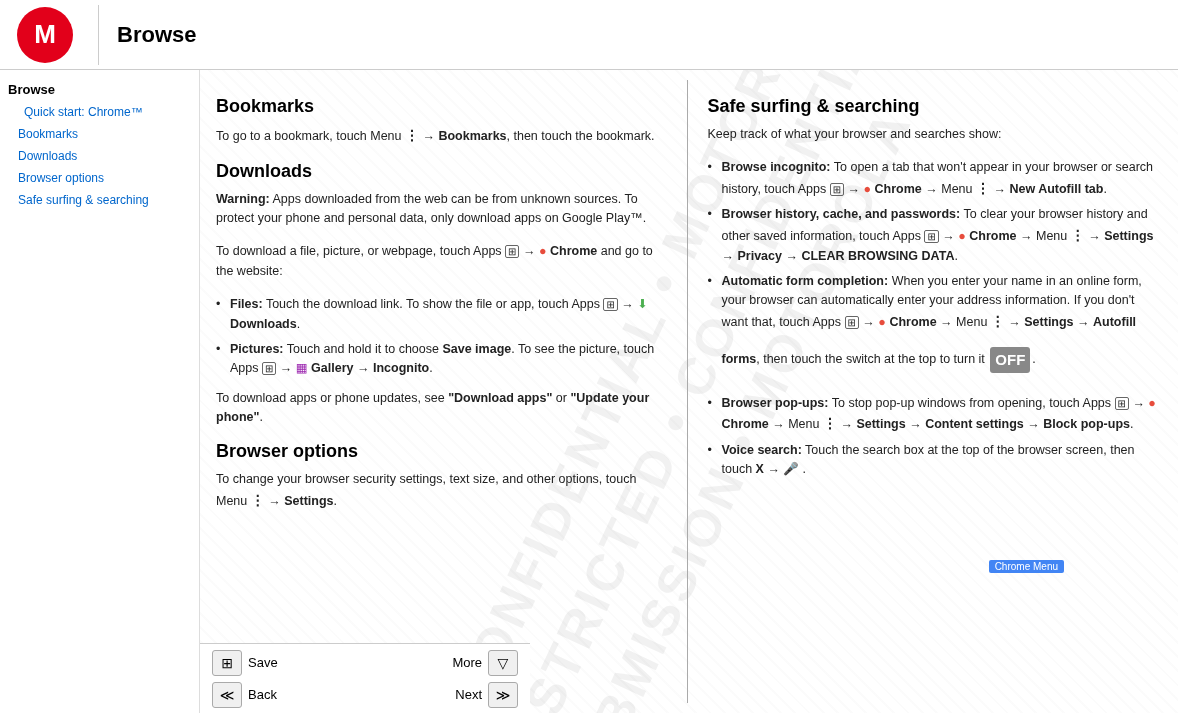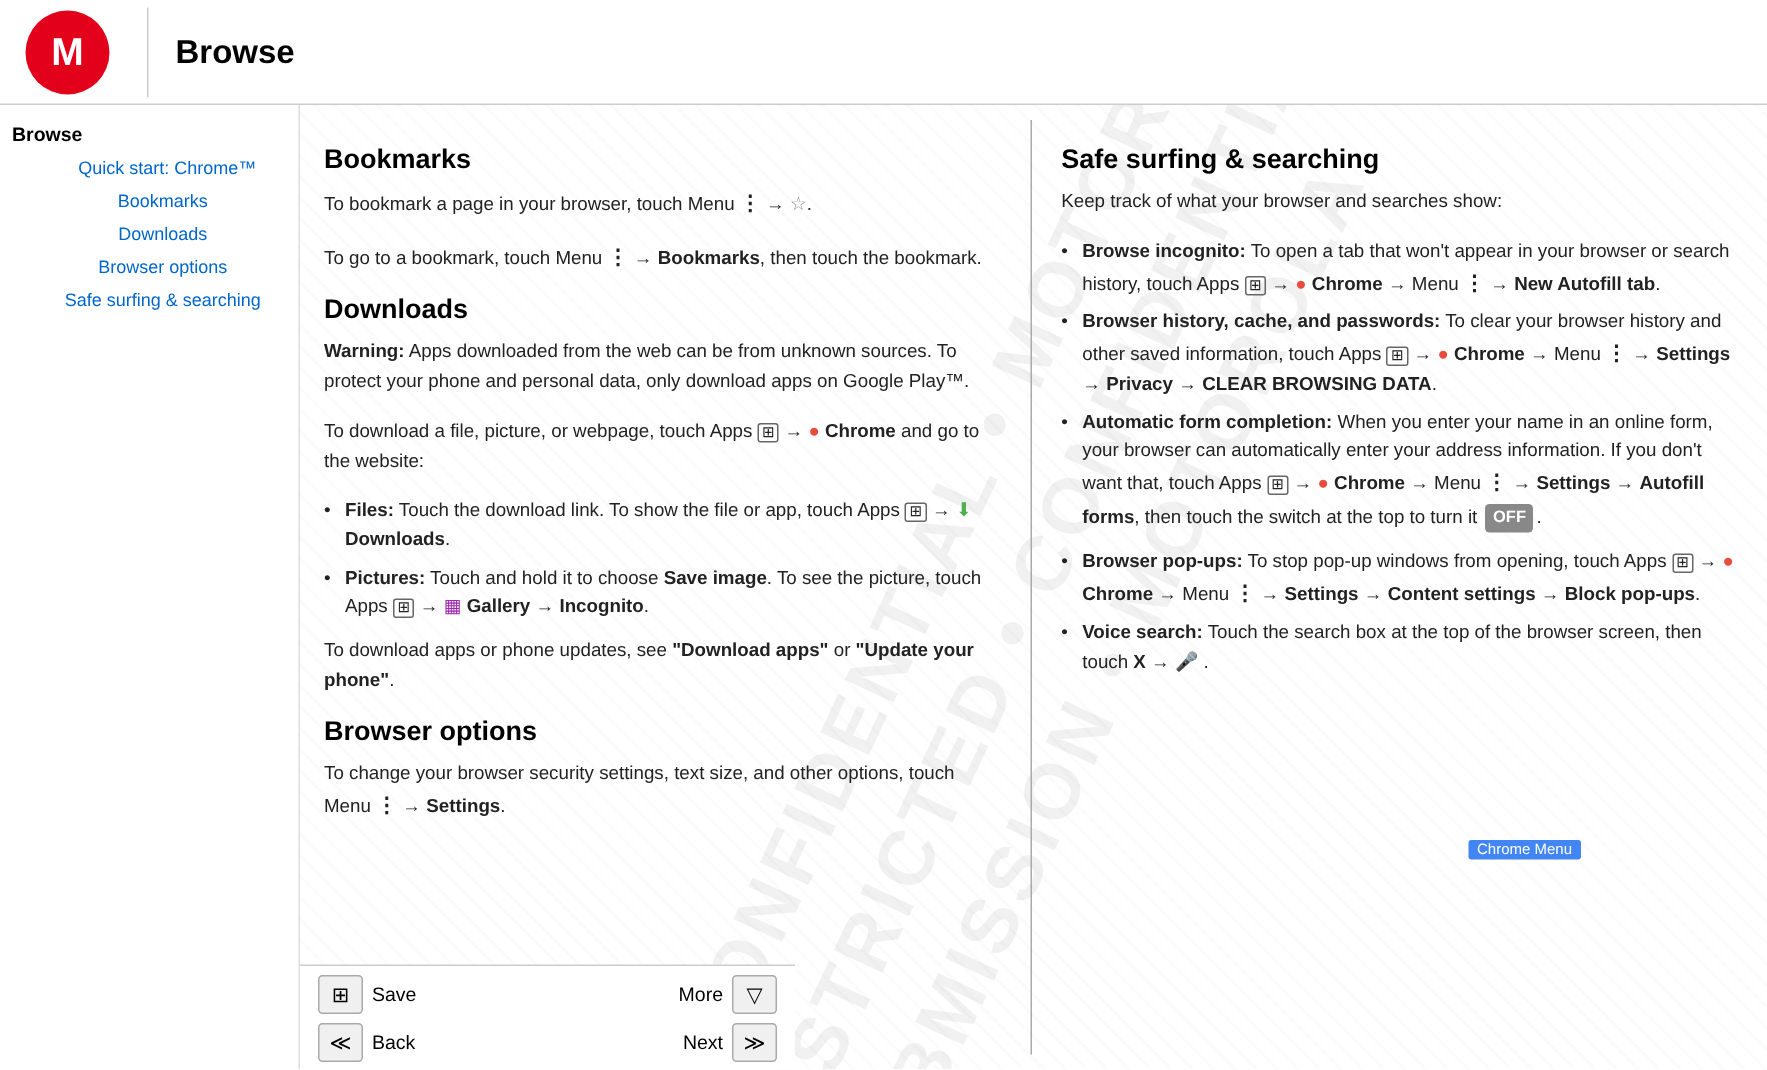--- a/index.html
+++ b/index.html
@@ -70,21 +70,20 @@
       font-weight: bold;
       color: #000;
       margin-bottom: 4px;
     }
     .sidebar-item {
       font-size: 12px;
       color: #0066cc;
       padding: 2px 0 2px 10px;
       cursor: pointer;
       line-height: 1.5;
-      text-align: center;
     }
 
     
     .content-area {
       flex: 1;
       display: flex;
       overflow: hidden;
       position: relative;
       background-image: repeating-linear-gradient(
         45deg,
@@ -168,26 +167,26 @@
       position: absolute;
       left: 0;
       top: 0;
     }
 
     
     .toggle-off {
       display: inline-block;
       background: #888;
       color: #fff;
-      font-size: 11px;
+      font-size: 15px;
       font-weight: bold;
       padding: 1px 5px;
       border-radius: 3px;
       vertical-align: middle;
-      margin: 4px 2px;
+      margin: 15px 2px;
     }
 
     
     .toolbar {
       height: 70px;
       width: 330px;
       display: flex;
       flex-direction: column;
       justify-content: center;
       gap: 6px;
@@ -295,23 +294,20 @@
         <div class="watermark-text">SUBMISSION • MOTOROLA</div>
       </div>
     </div>
 
     <div class="content-columns">
 
       <div class="col-left">
 
         <div>
           <div class="section-title">Bookmarks</div>
-          <p class="section-body">
-            To bookmark a page in your browser, touch Menu <span style="font-size:14px;font-weight:bold;">⋮</span> → <span class="star-symbol">☆</span>.
-          </p>
           <p class="section-body">
             To go to a bookmark, touch Menu <span style="font-size:14px;font-weight:bold;">⋮</span> → <b>Bookmarks</b>, then touch the bookmark.
           </p>
         </div>
 
         <div>
           <div class="section-title">Downloads</div>
           <p class="section-body">
             <b>Warning:</b> Apps downloaded from the web can be from unknown sources. To protect your phone and personal data, only download apps on Google Play™.
           </p>
@@ -392,17 +388,17 @@
         <div style="flex:1"></div>
         <button class="toolbar-btn">
           <span>Next</span>
           <div class="toolbar-icon-box">
             <span>≫</span>
           </div>
         </button>
       </div>
     </div>
 
-    <div style="position:absolute;bottom:140px;right:124px;z-index:5;">
+    <div style="position:absolute;bottom:140px;right:114px;z-index:5;">
       <span class="chrome-menu-badge">Chrome Menu</span>
     </div>
   </div>
 </div>
 
 </body></html>

